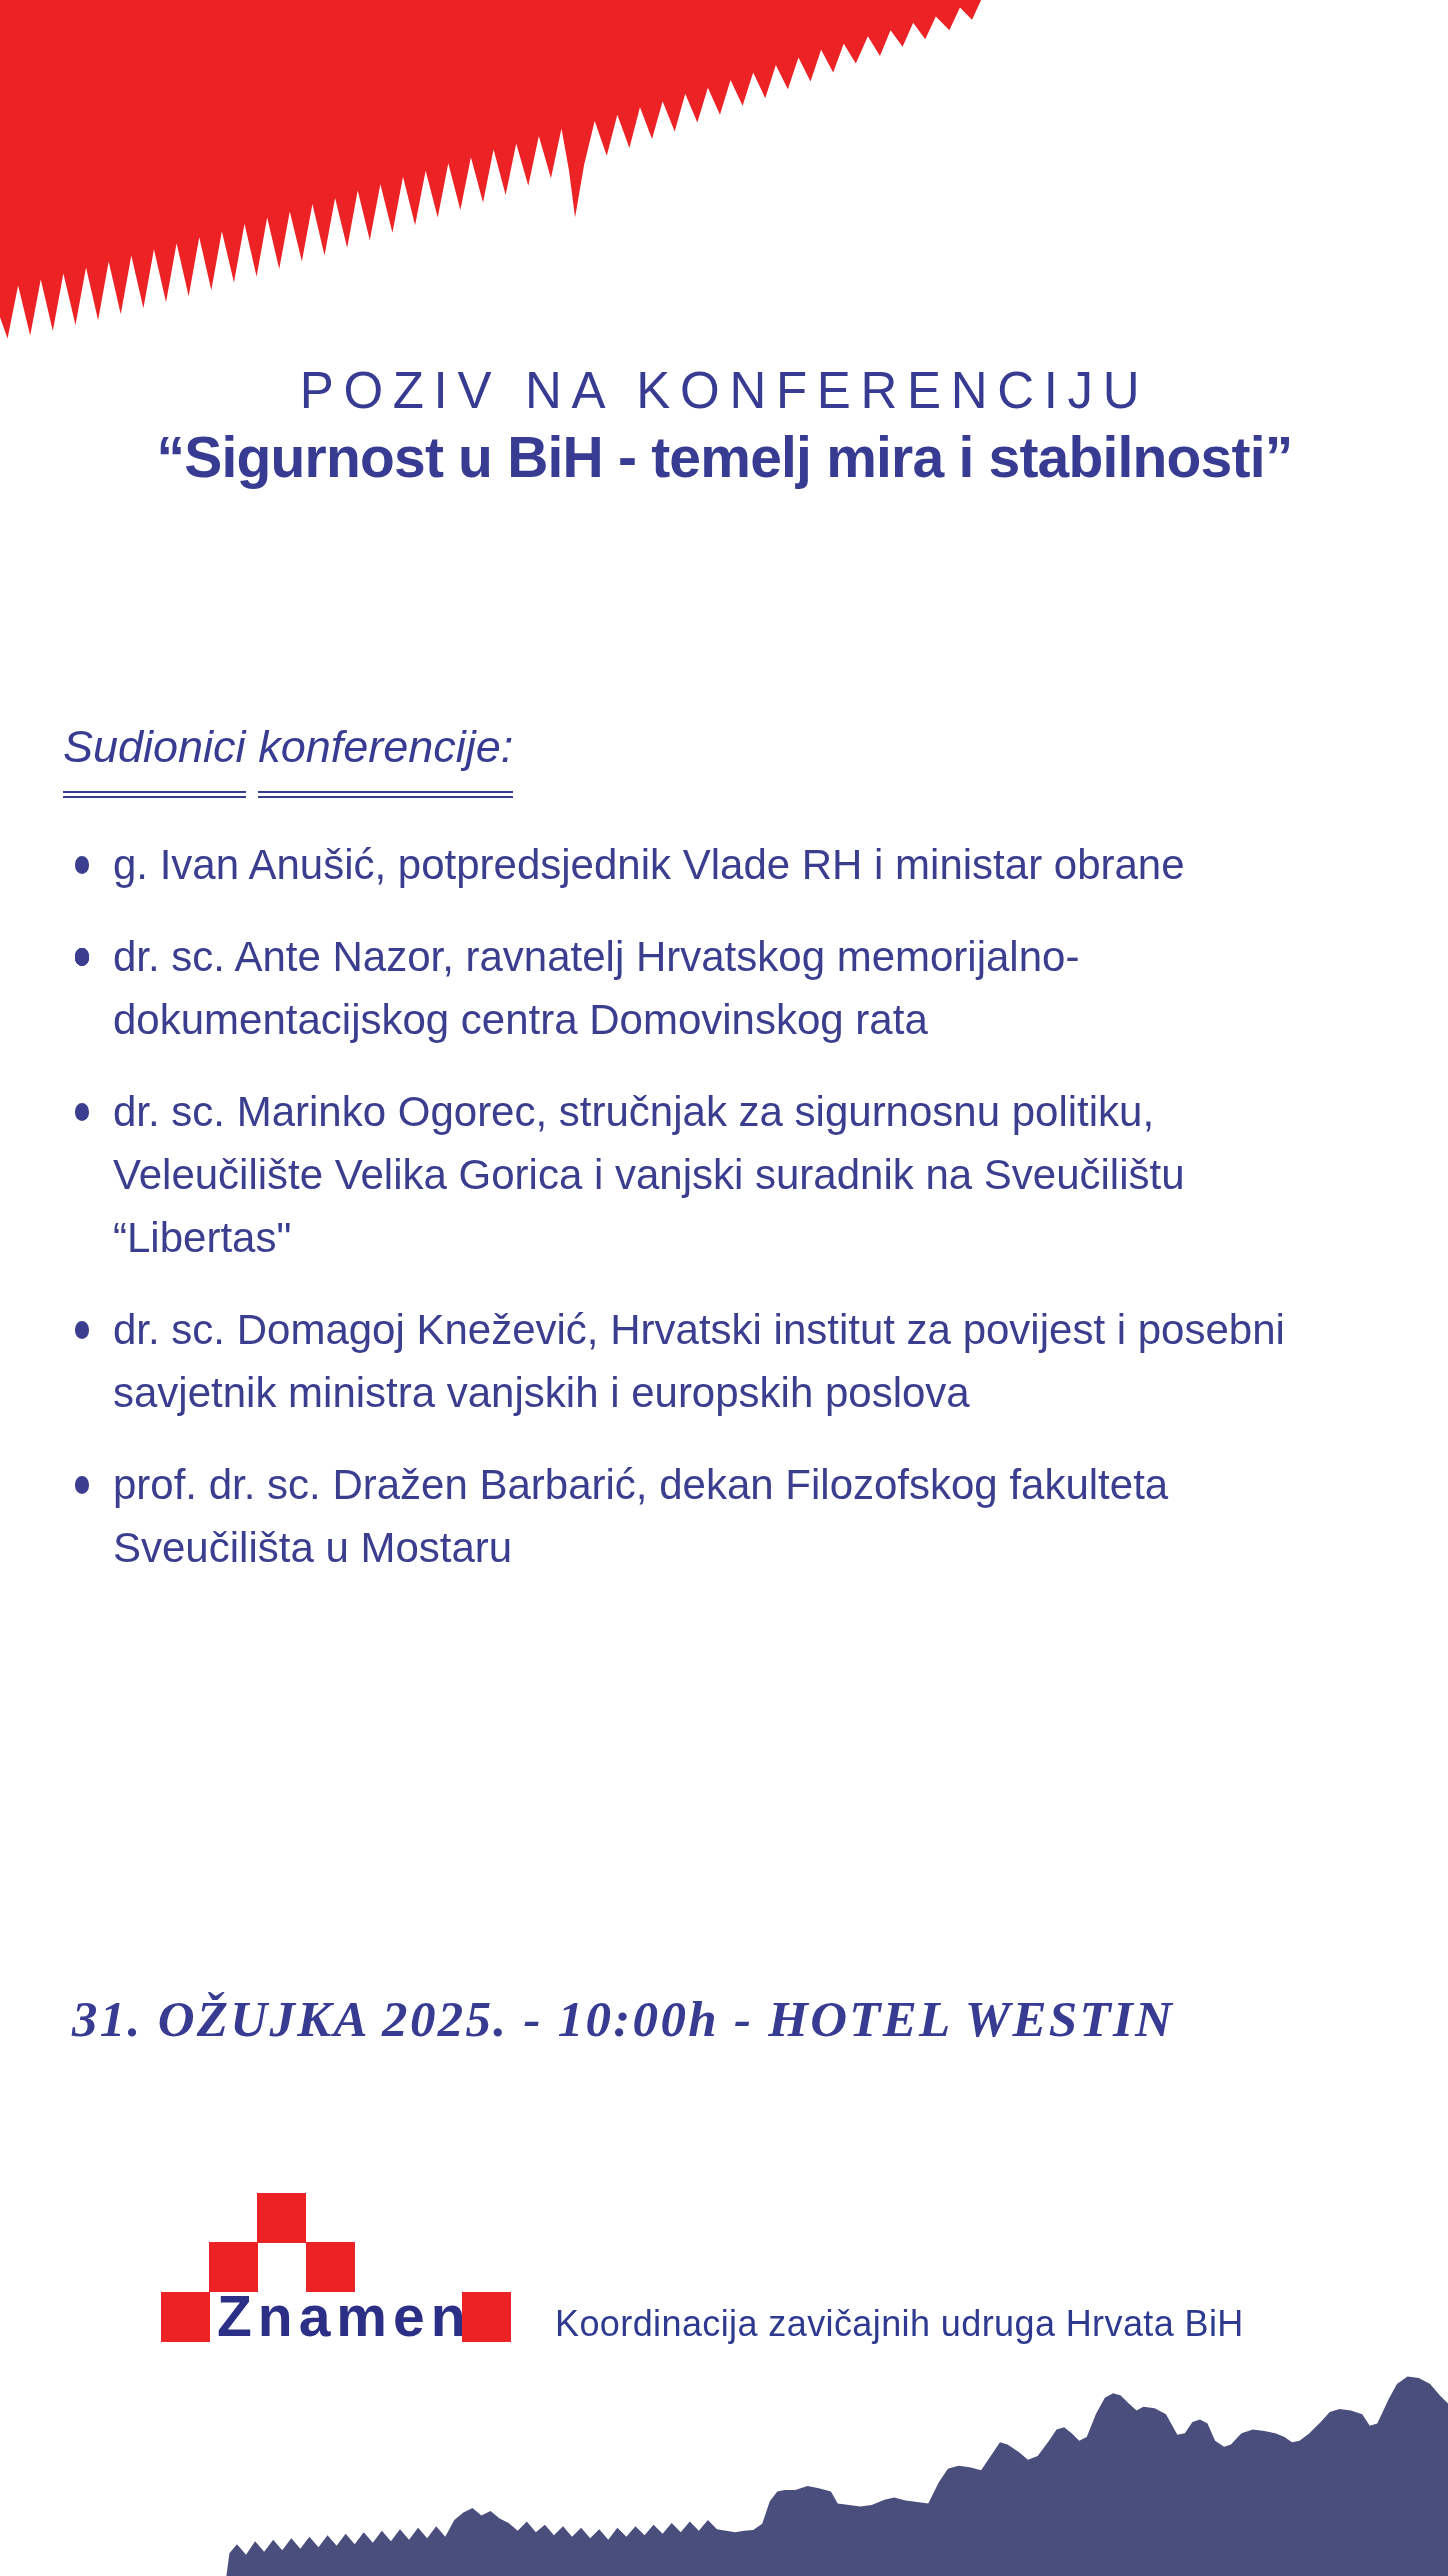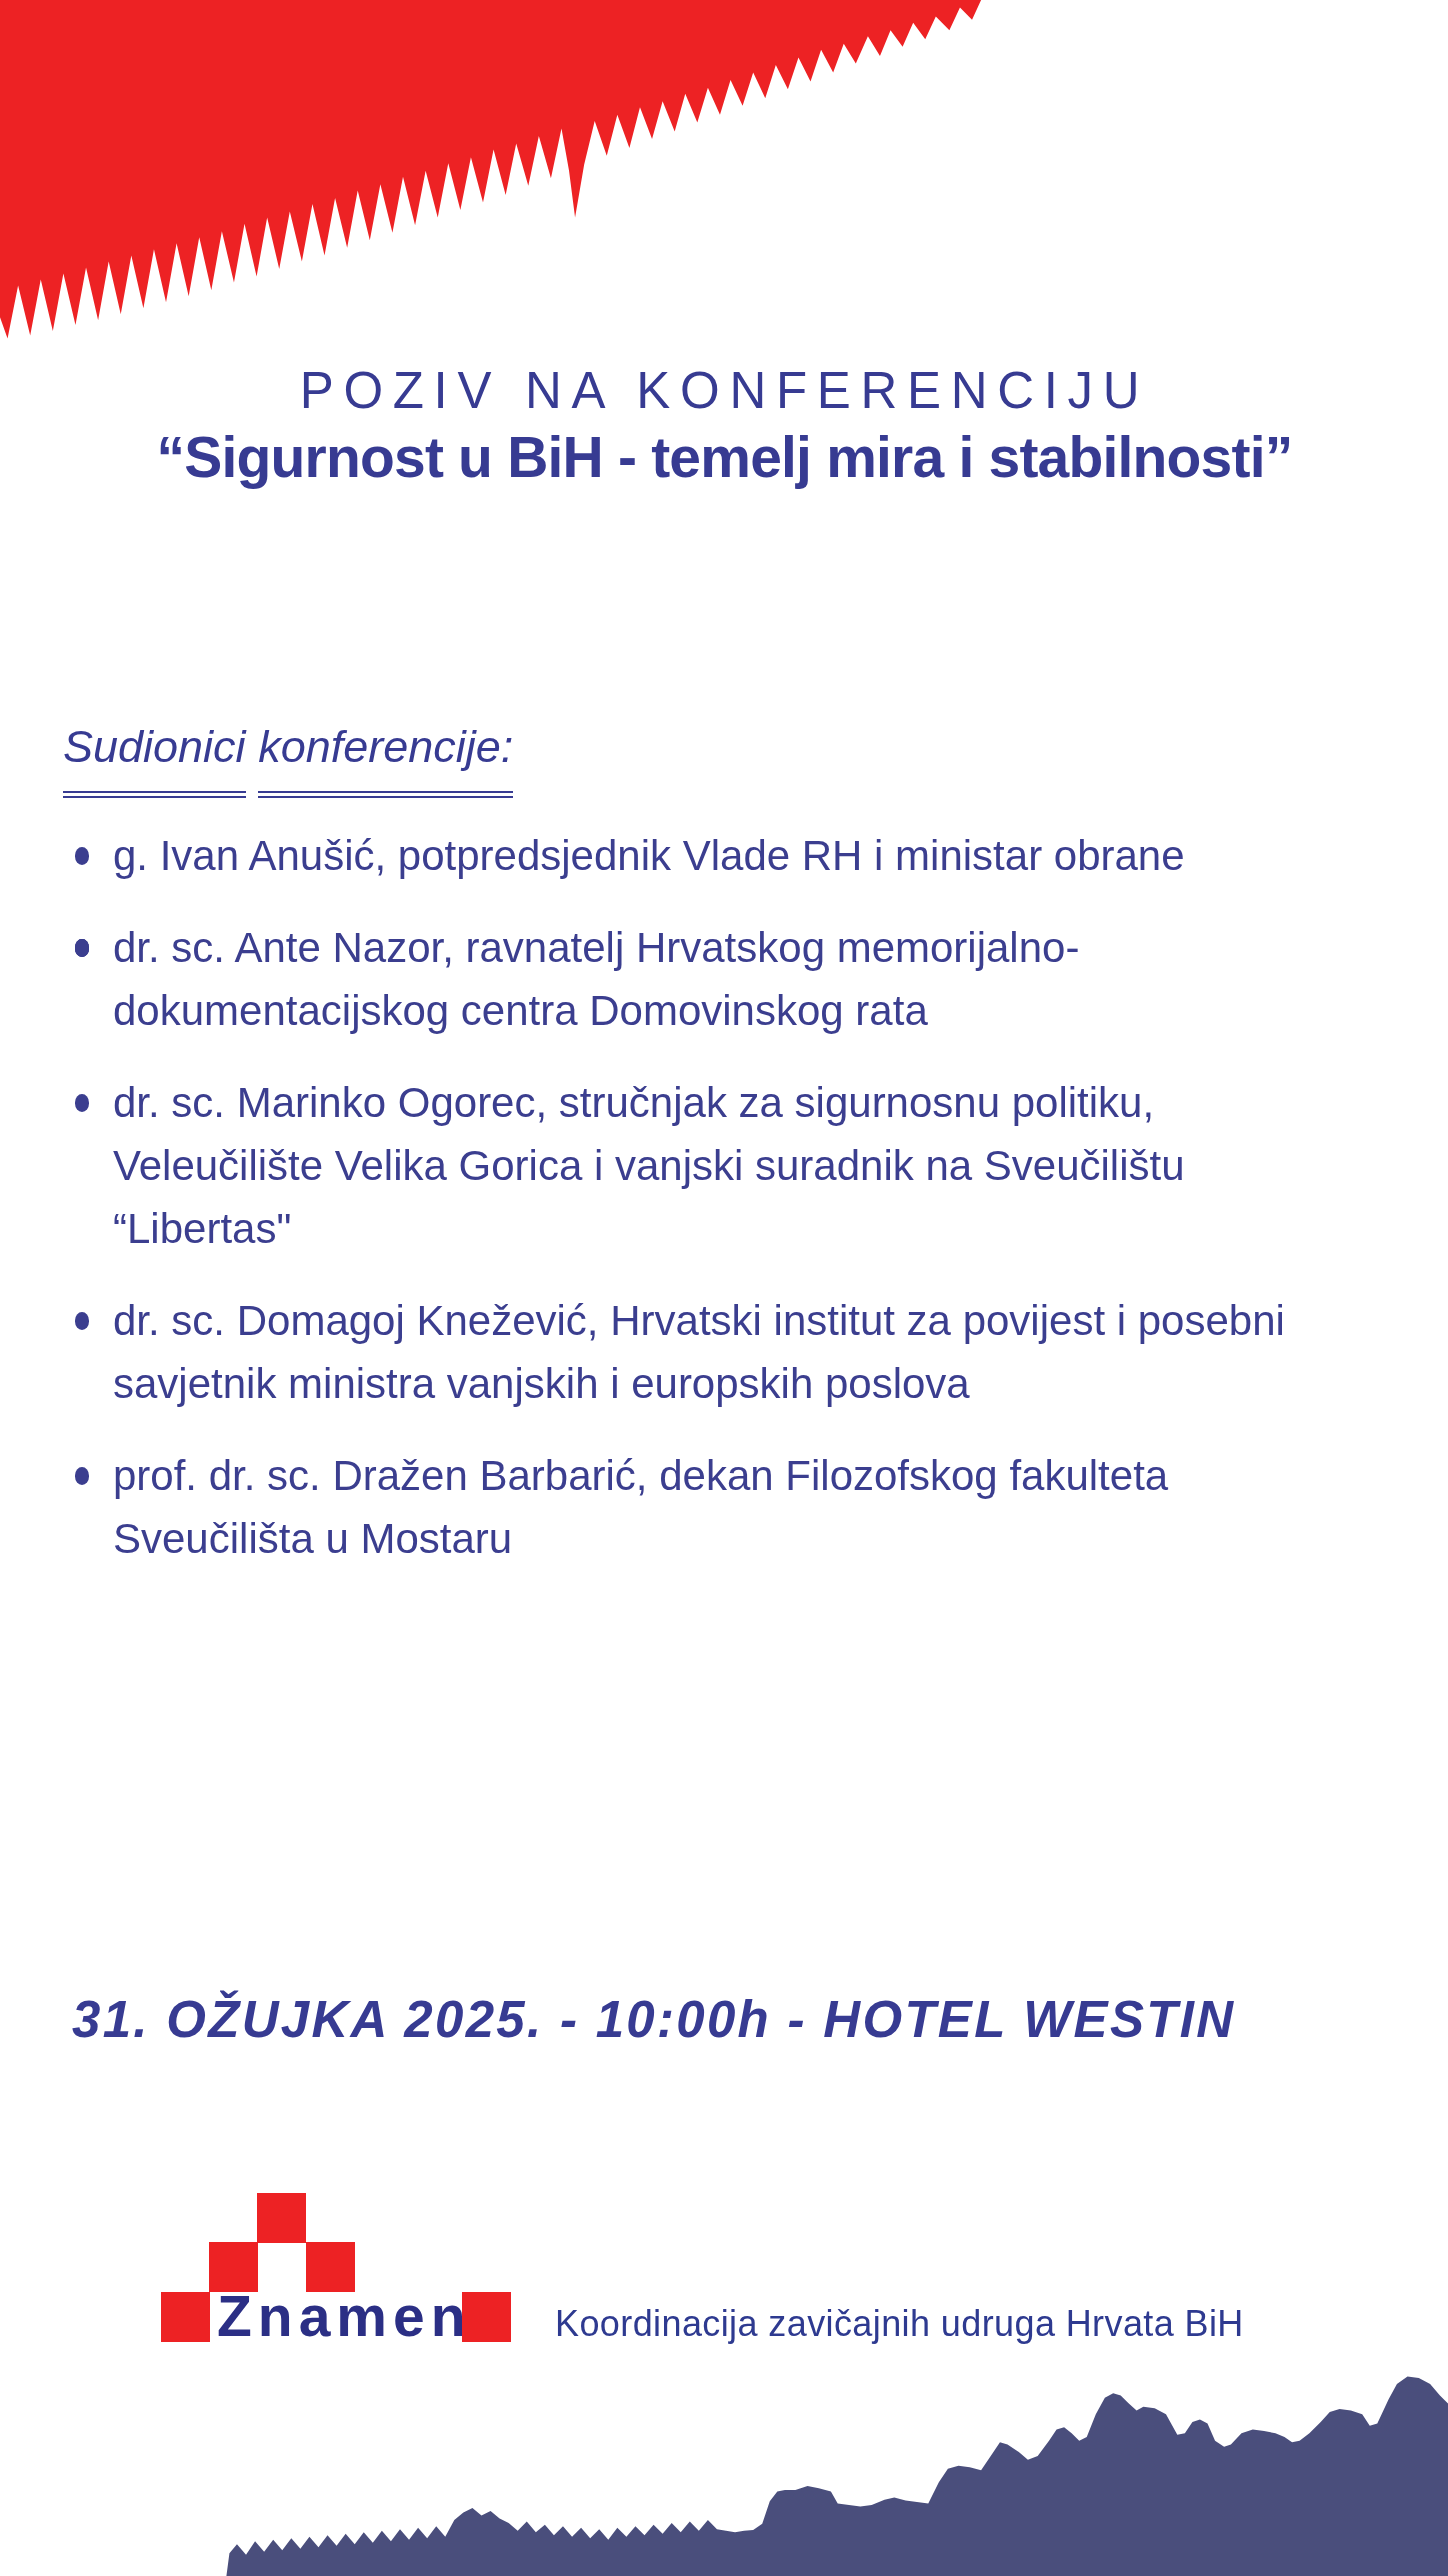--- a/index.html
+++ b/index.html
@@ -51,41 +51,42 @@
     font-size:45px;font-style:italic;font-weight:500;
     color:var(--navy);
   }
   .section-heading .uw{
     border-bottom:7.5px double var(--navy);
     padding-bottom:18px;
     display:inline-block;
   }
   .participants{
     list-style:none;
-    margin-top:26px;
+    margin-top:35px;
     padding-left:50px;
     max-width:1268px;
   }
   .participants li{
     position:relative;
     font-size:42px;line-height:63px;
     margin-bottom:29px;
     color:var(--text-navy);
   }
   .participants li .dot{
     position:absolute;left:-38px;top:23.4px;
     width:14.3px;height:17.4px;border-radius:50%;
     background:var(--text-navy);
   }
   .date-line{
     position:absolute;top:1990px;left:72px;width:1343px;
     font-size:51px;font-weight:700;font-style:italic;
     letter-spacing:2.3px;
     color:var(--navy);
     white-space:nowrap;
+    font-family:Liberation Serif, serif;
   }
   .logo-square{
     position:absolute;width:49px;height:50px;
     background:var(--red);
   }
   .sq1{left:257px;top:2193px;}
   .sq2{left:209px;top:2242px;}
   .sq3{left:306px;top:2242px;}
   .sq4{left:161px;top:2292px;}
   .sq5{left:462px;top:2292px;}

